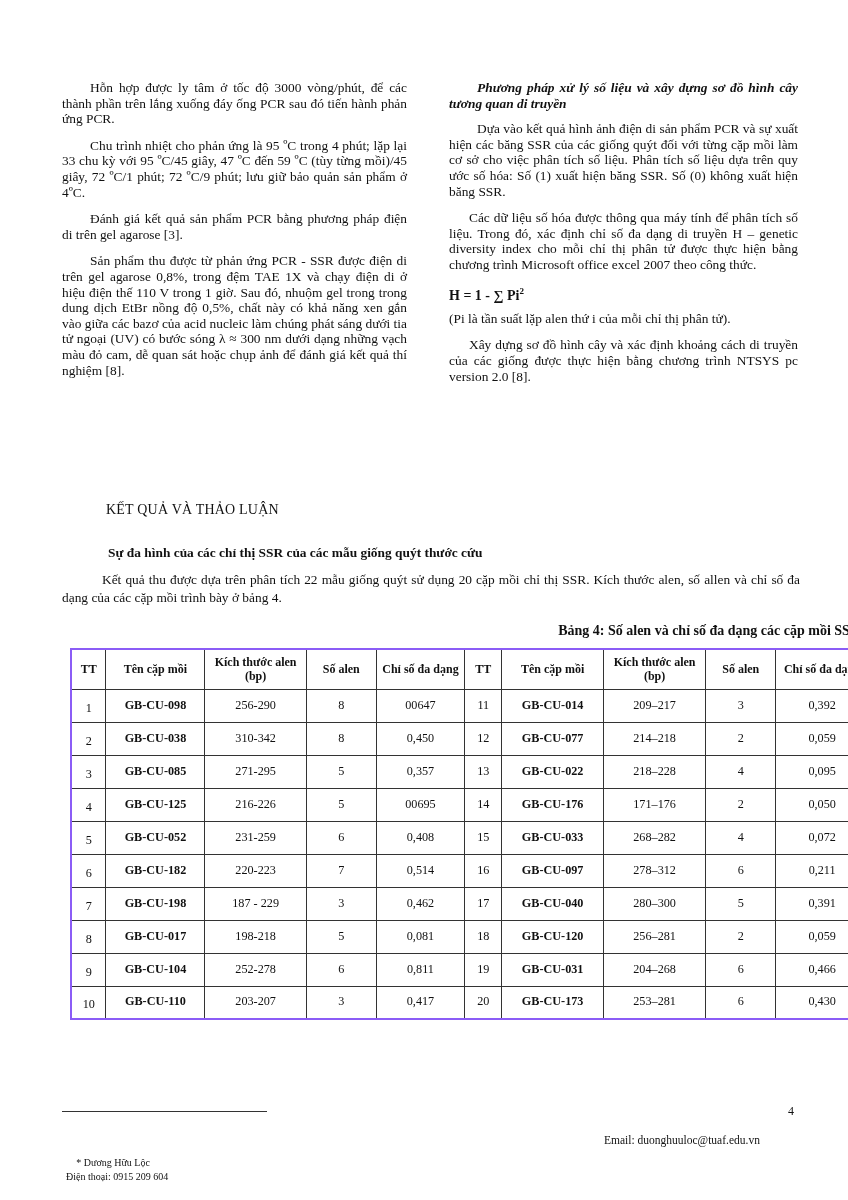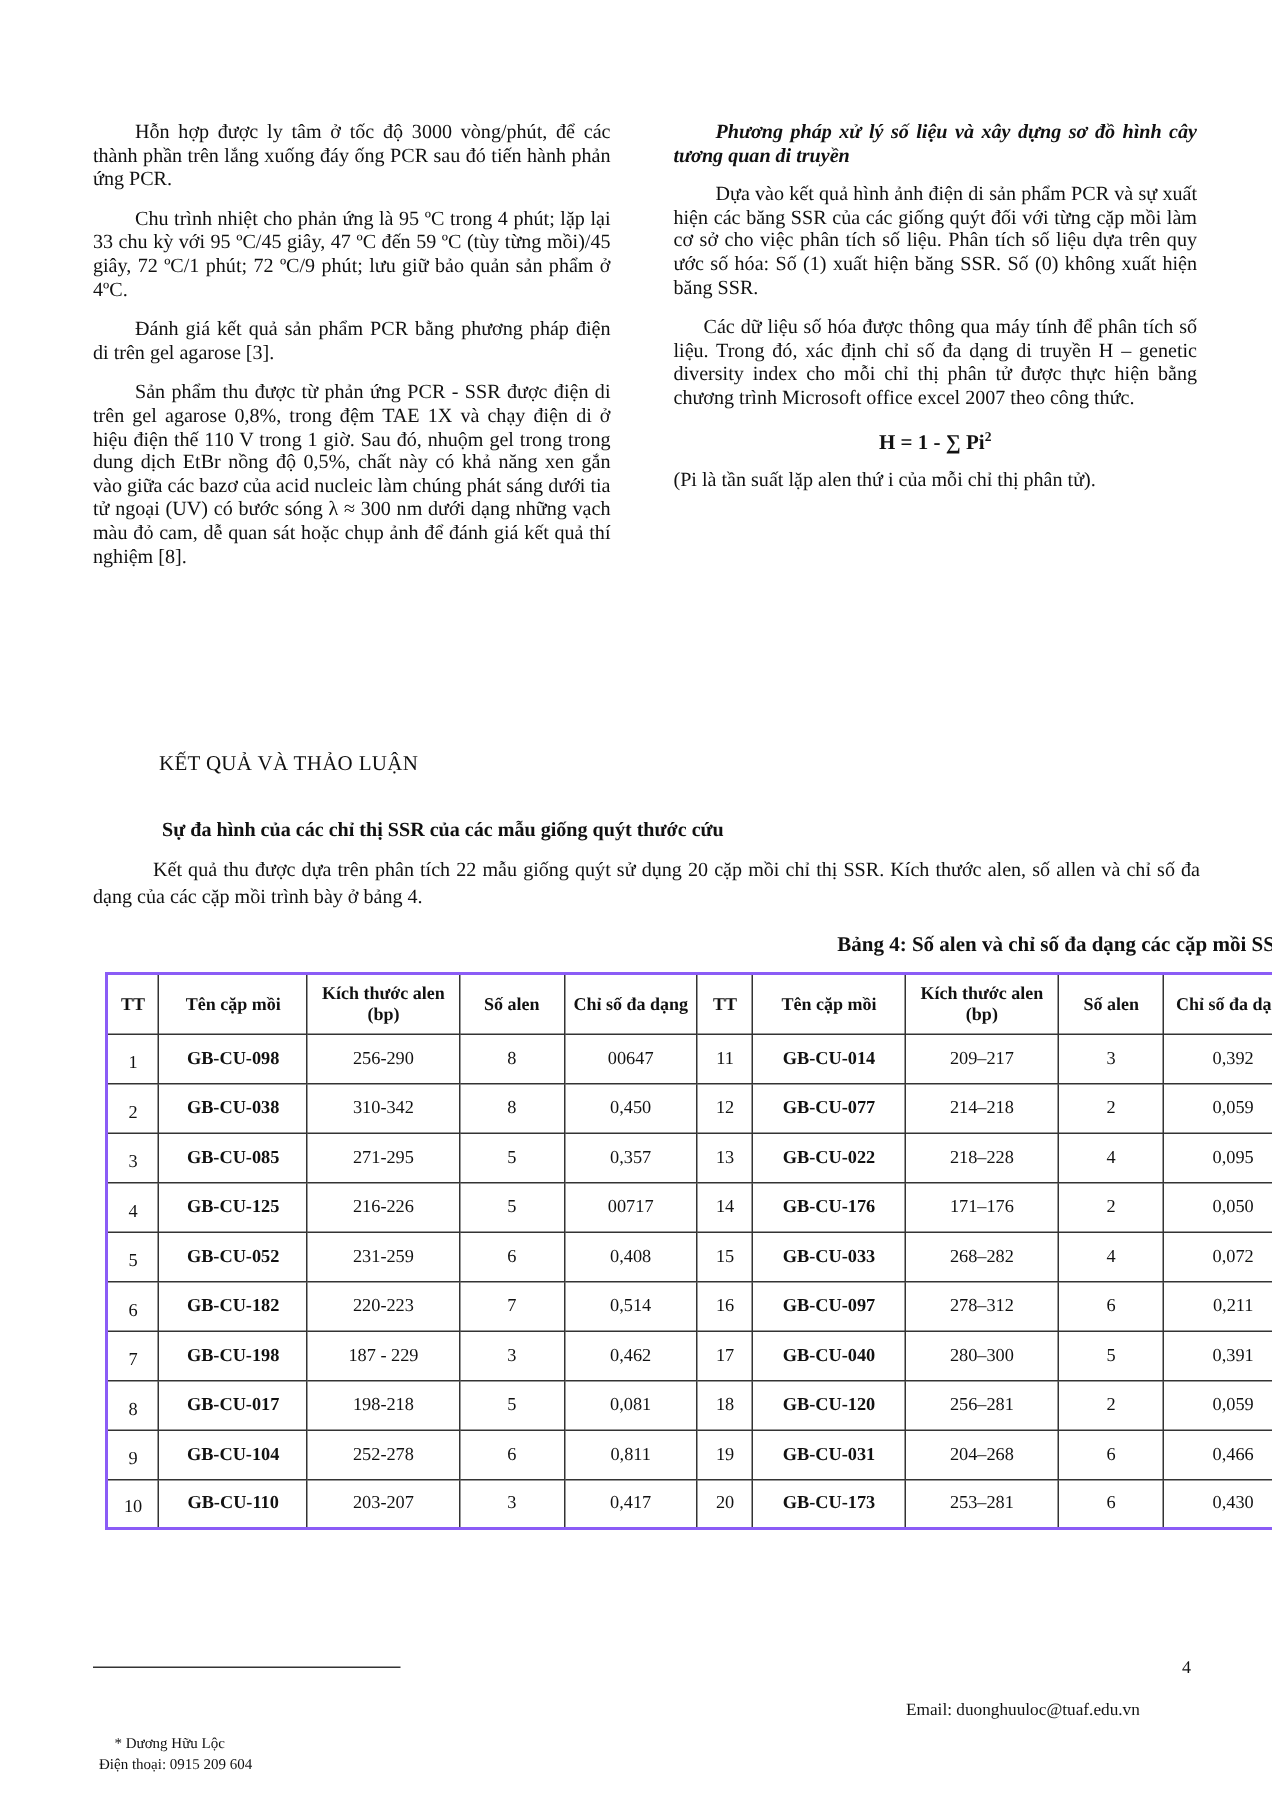--- a/index.html
+++ b/index.html
@@ -7,21 +7,21 @@
     body { position: relative; font-family: "Liberation Serif", serif; color: #111; font-size: 13.4px; line-height: 15.6px; }
 
     .col { position: absolute; top: 80px; text-align: justify; }
     .col-left { left: 62px; width: 345px; }
     .col-right { left: 449px; width: 349px; }
     .col p { margin-bottom: 11px; }
     .indent { text-indent: 28px; }
     .indent-sm { text-indent: 20px; }
     .subhead { font-weight: bold; font-style: italic; text-indent: 28px; margin-bottom: 9px !important; }
     .subhead-r { font-weight: bold; font-style: italic; text-indent: 28px; margin-bottom: 10px !important; }
-    .formula { text-align: center; font-weight: bold; font-size: 14px; margin: 4px 0 8px !important; }
+    .formula { text-align: left; font-weight: bold; font-size: 14px; margin: 4px 0 8px !important; }
     .formula sup { font-size: 9px; }
 
     .section-title { position: absolute; left: 106px; top: 502px; font-size: 14px; letter-spacing: 0.2px; }
     .sub-title { position: absolute; left: 108px; top: 545px; font-weight: bold; font-size: 13.4px; }
     .intro { position: absolute; left: 62px; top: 571px; width: 738px; text-align: justify; font-size: 13.4px; line-height: 18px; text-indent: 40px; }
     .table-caption { position: absolute; left: 0; width: 814px; top: 623px; text-align: right; font-weight: bold; font-size: 14px; margin-left: 46px; }
 
     table.data { position: absolute; left: 70px; top: 648px; width: 800px; border-collapse: collapse; border: 2px solid #8b5cf6; font-size: 12.2px; }
     table.data td, table.data th { border: 1px solid #333; text-align: center; vertical-align: middle; }
     table.data th { font-weight: bold; height: 40px; line-height: 14px; font-size: 12px; }
@@ -46,20 +46,21 @@
   <p class="indent">Đánh giá kết quả sản phẩm PCR bằng phương pháp điện di trên gel agarose [3].</p>
   <p class="indent">Sản phẩm thu được từ phản ứng PCR - SSR được điện di trên gel agarose 0,8%, trong đệm TAE 1X và chạy điện di ở hiệu điện thế 110 V trong 1 giờ. Sau đó, nhuộm gel trong trong dung dịch EtBr nồng độ 0,5%, chất này có khả năng xen gắn vào giữa các bazơ của acid nucleic làm chúng phát sáng dưới tia tử ngoại (UV) có bước sóng λ ≈ 300 nm dưới dạng những vạch màu đỏ cam, dễ quan sát hoặc chụp ảnh để đánh giá kết quả thí nghiệm [8].</p>
 </div>
 
 <div class="col col-right">
   <p class="subhead-r">Phương pháp xử lý số liệu và xây dựng sơ đồ hình cây tương quan di truyền</p>
   <p class="indent">Dựa vào kết quả hình ảnh điện di sản phẩm PCR và sự xuất hiện các băng SSR của các giống quýt đối với từng cặp mồi làm cơ sở cho việc phân tích số liệu. Phân tích số liệu dựa trên quy ước số hóa: Số (1) xuất hiện băng SSR. Số (0) không xuất hiện băng SSR.</p>
   <p class="indent-sm">Các dữ liệu số hóa được thông qua máy tính để phân tích số liệu. Trong đó, xác định chỉ số đa dạng di truyền H – genetic diversity index cho mỗi chỉ thị phân tử được thực hiện bằng chương trình Microsoft office excel 2007 theo công thức.</p>
   <p class="formula"><span>H = 1 - ∑ Pi</span><sup>2</sup></p>
   <p>(Pi là tần suất lặp alen thứ i của mỗi chỉ thị phân tử).</p>
+  <p class="indent-sm">Xây dựng sơ đồ hình cây và xác định khoảng cách di truyền của các giống được thực hiện bằng chương trình NTSYS pc version 2.0 [8].</p>
 </div>
 
 <div class="section-title">KẾT QUẢ VÀ THẢO LUẬN</div>
 <div class="sub-title">Sự đa hình của các chỉ thị SSR của các mẫu giống quýt thước cứu</div>
 <p class="intro">Kết quả thu được dựa trên phân tích 22 mẫu giống quýt sử dụng 20 cặp mồi chỉ thị SSR. Kích thước alen, số allen và chỉ số đa dạng của các cặp mồi trình bày ở bảng 4.</p>
 <div class="table-caption">Bảng 4:  Số alen và chỉ số đa dạng các cặp mồi SSR</div>
 
 <table class="data">
   <colgroup>
     <col style="width:30px">
@@ -122,21 +123,21 @@
         <td class="name">GB-CU-022</td>
         <td>218–228</td>
         <td>4</td>
         <td>0,095</td>
       </tr>
       <tr>
         <td class="tt">4</td>
         <td class="name">GB-CU-125</td>
         <td>216-226</td>
         <td>5</td>
-        <td>00717</td>
+        <td>00695</td>
         <td class="tt2">14</td>
         <td class="name">GB-CU-176</td>
         <td>171–176</td>
         <td>2</td>
         <td>0,050</td>
       </tr>
       <tr>
         <td class="tt">5</td>
         <td class="name">GB-CU-052</td>
         <td>231-259</td>

